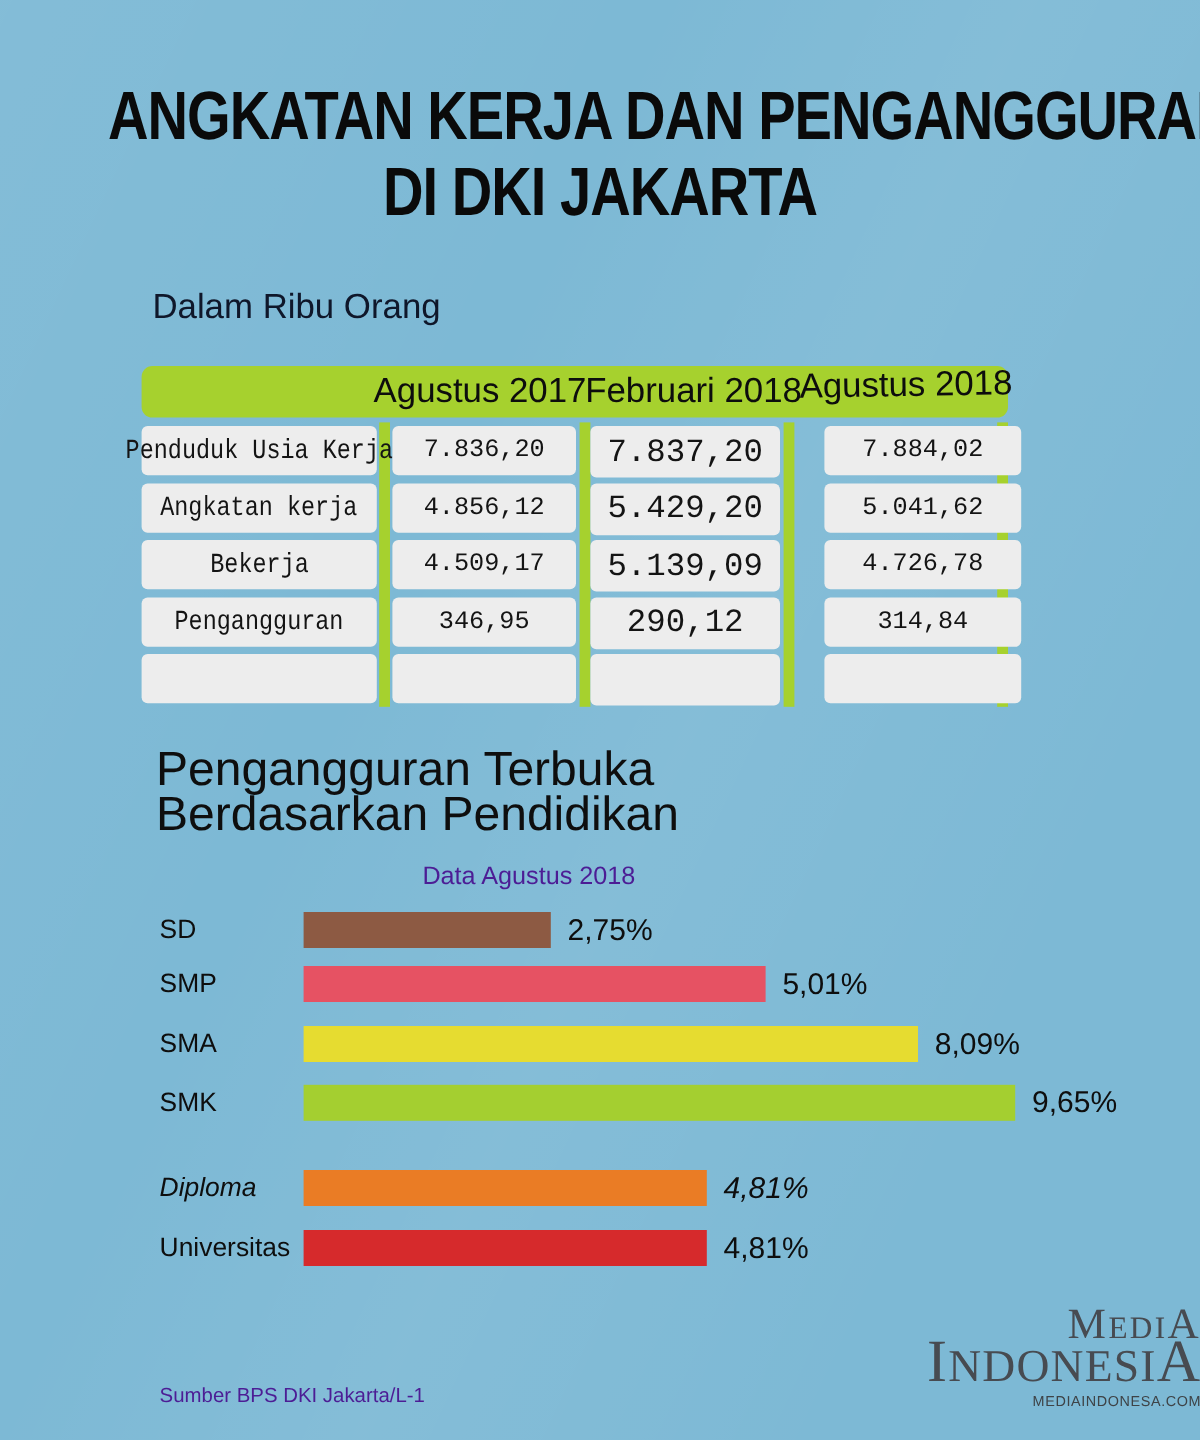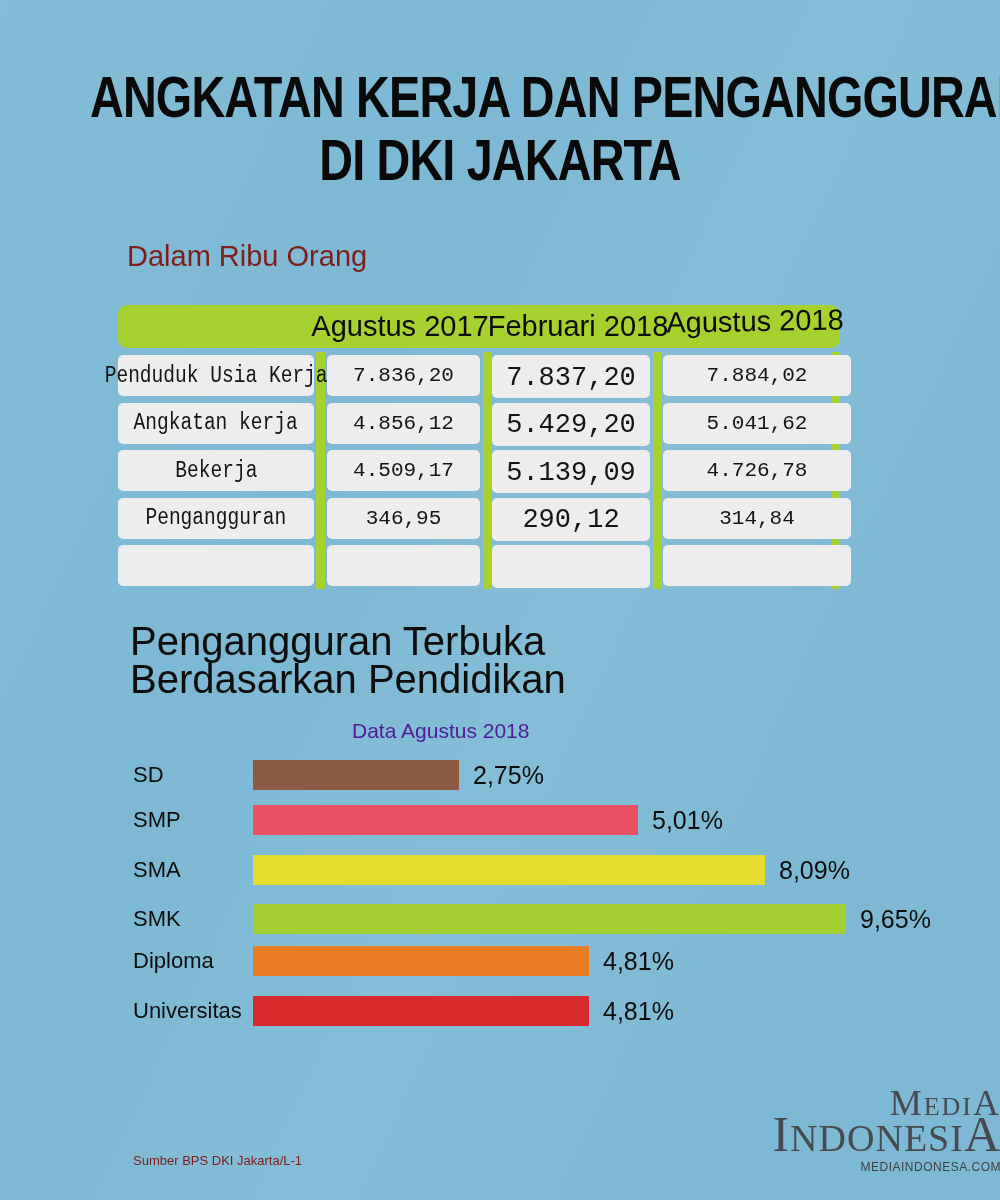--- a/index.html
+++ b/index.html
@@ -13,54 +13,54 @@
     background:linear-gradient(115deg,rgba(255,255,255,0.05) 0%,rgba(255,255,255,0) 35%,rgba(255,255,255,0.06) 55%,rgba(255,255,255,0) 80%);
   }
   .page{position:absolute;inset:0;}
 
   
   .title{position:absolute;top:66px;left:0;width:1000px;text-align:center;color:var(--ink,#0a0a0a);}
   .title-line{font-size:57px;line-height:63px;font-weight:700;letter-spacing:-1px;white-space:nowrap;
     transform:scaleX(0.82);transform-origin:50% 50%;}
 
   
-  .unit-note{position:absolute;left:127px;top:240px;font-size:29px;color:#7f1d1d;}
+  .unit-note{position:absolute;left:127px;top:240px;font-size:29px;color:#0f172a;}
 
   
   .table{position:absolute;left:118px;top:305px;width:722px;height:290px;}
   .thead{position:absolute;left:0;top:0;width:722px;height:43px;background:var(--green,#a6d12e);border-radius:9px;}
   .th{position:absolute;top:0;height:43px;display:flex;align-items:center;justify-content:center;
       font-size:29px;color:#0d0d0d;white-space:nowrap;}
   .th1{left:182px;width:200px;}
   .th2{left:360px;width:200px;}
   .th3{left:537px;width:200px;top:-5px;transform:rotate(-1deg);}
   .vbar{position:absolute;top:47px;width:9px;height:237px;background:var(--green,#a6d12e);}
   .vbar1{left:198px;}.vbar2{left:365px;}.vbar3{left:535px;}.vbar4{left:713px;}
   .trow{position:absolute;left:0;width:722px;height:41px;}
   .cell{position:absolute;top:0;height:41px;background:var(--cell,#ededed);border-radius:5px;
         display:flex;align-items:center;justify-content:center;color:#141414;font-family:Liberation Mono, monospace;}
   .c-label{left:0;width:196px;font-size:23px;}
   .c-label span{display:inline-block;transform:scaleX(0.85);white-space:nowrap;}
   .c-v0{left:209px;width:153px;font-size:21px;}
   .c-v1{left:374px;width:158px;font-size:27px;padding-top:2px;}
-  .c-v2{left:545px;width:188px;font-size:21px;}
+  .c-v2{left:569px;width:164px;font-size:21px;}
 
   
   .section-heading{position:absolute;left:130px;top:622px;font-size:40px;line-height:38px;color:#0e0e0e;}
   .chart-subtitle{position:absolute;left:352px;top:719px;font-size:21px;color:#4c1d95;}
 
   
   .chart{position:absolute;left:0;top:760px;width:1000px;}
   .chart-row{position:relative;height:30px;width:1000px;}
   .chart-cat{position:absolute;left:133px;top:0;line-height:30px;font-size:22px;color:#0e0e0e;}
   .chart-bar{position:absolute;left:253px;top:0;height:30px;}
   .chart-val{position:absolute;top:0;line-height:30px;font-size:25px;color:#0e0e0e;white-space:nowrap;}
 
   
-  .source{position:absolute;left:133px;top:1153px;font-size:13px;color:#7f1d1d;}
+  .source{position:absolute;left:133px;top:1153px;font-size:17px;color:#4c1d95;}
 
   
   .logo{position:absolute;left:745px;top:1088px;width:256px;text-align:right;
         color:var(--logo,#474b51);font-family:"Liberation Serif",serif;}
   .logo-l1{font-size:26px;line-height:30px;letter-spacing:2px;white-space:nowrap;}
   .logo-l1 .big{font-size:36px;}
   .logo-l2{font-size:38px;line-height:38px;letter-spacing:1px;margin-top:-7px;white-space:nowrap;}
   .logo-l2 .big{font-size:50px;}
   .logo-url{font-family:"Liberation Sans",sans-serif;font-size:12px;letter-spacing:0.5px;
             margin-top:3px;color:#3e4347;white-space:nowrap;}
@@ -152,21 +152,21 @@
       <div class="chart-row" style="margin-top: 20px;">
         <span class="chart-cat">SMA</span>
         <div class="chart-bar" style="width: 512px; background: rgb(230, 220, 48);"></div>
         <span class="chart-val" style="left: 779px;">8,09%</span>
       </div>
       <div class="chart-row" style="margin-top: 19px;">
         <span class="chart-cat">SMK</span>
         <div class="chart-bar" style="width: 593px; background: rgb(164, 207, 48);"></div>
         <span class="chart-val" style="left: 860px;">9,65%</span>
       </div>
-      <div class="chart-row" style="margin-top: 12px;">
+      <div class="chart-row" style="margin-top: 41px; font-style: italic;">
         <span class="chart-cat">Diploma</span>
         <div class="chart-bar" style="width: 336px; background: rgb(234, 124, 37);"></div>
         <span class="chart-val" style="left: 603px;">4,81%</span>
       </div>
       <div class="chart-row" style="margin-top: 20px;">
         <span class="chart-cat">Universitas</span>
         <div class="chart-bar" style="width: 336px; background: rgb(214, 42, 44);"></div>
         <span class="chart-val" style="left: 603px;">4,81%</span>
       </div>
     </div>

